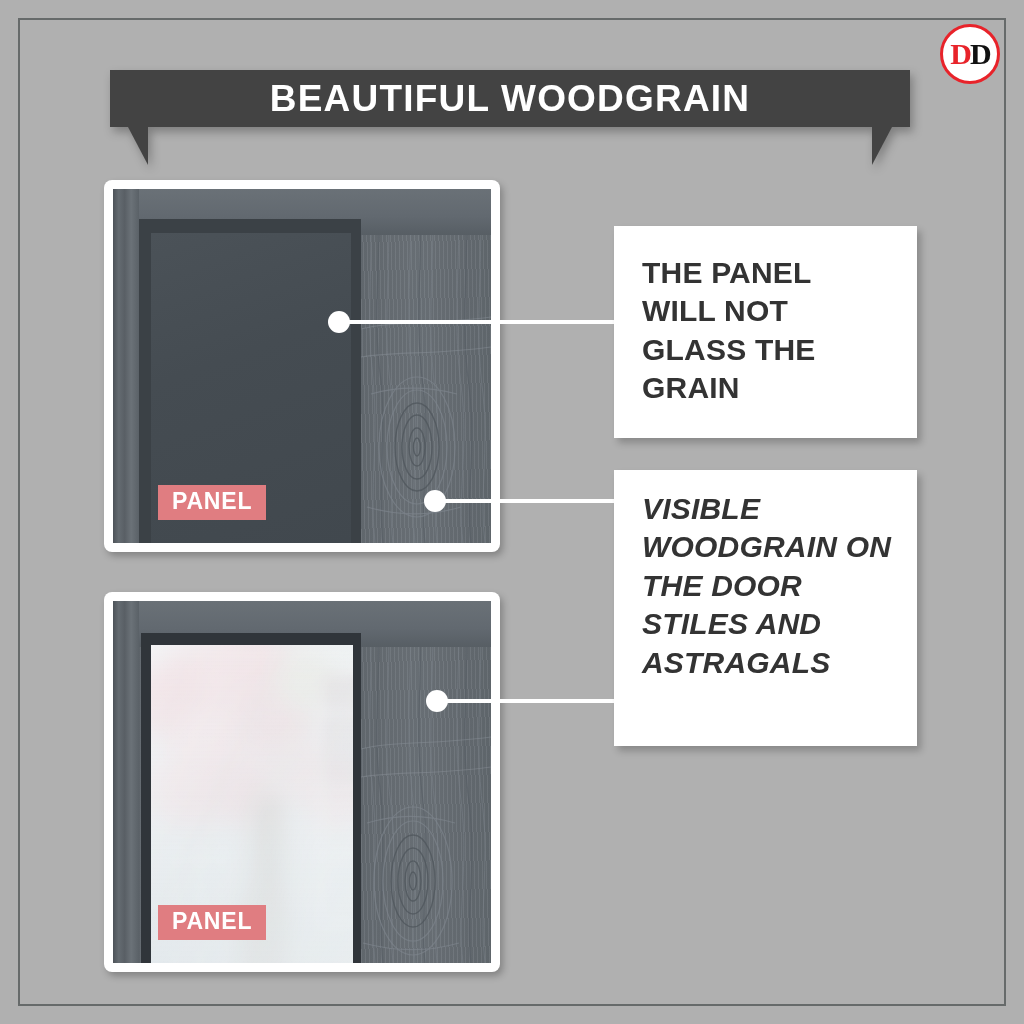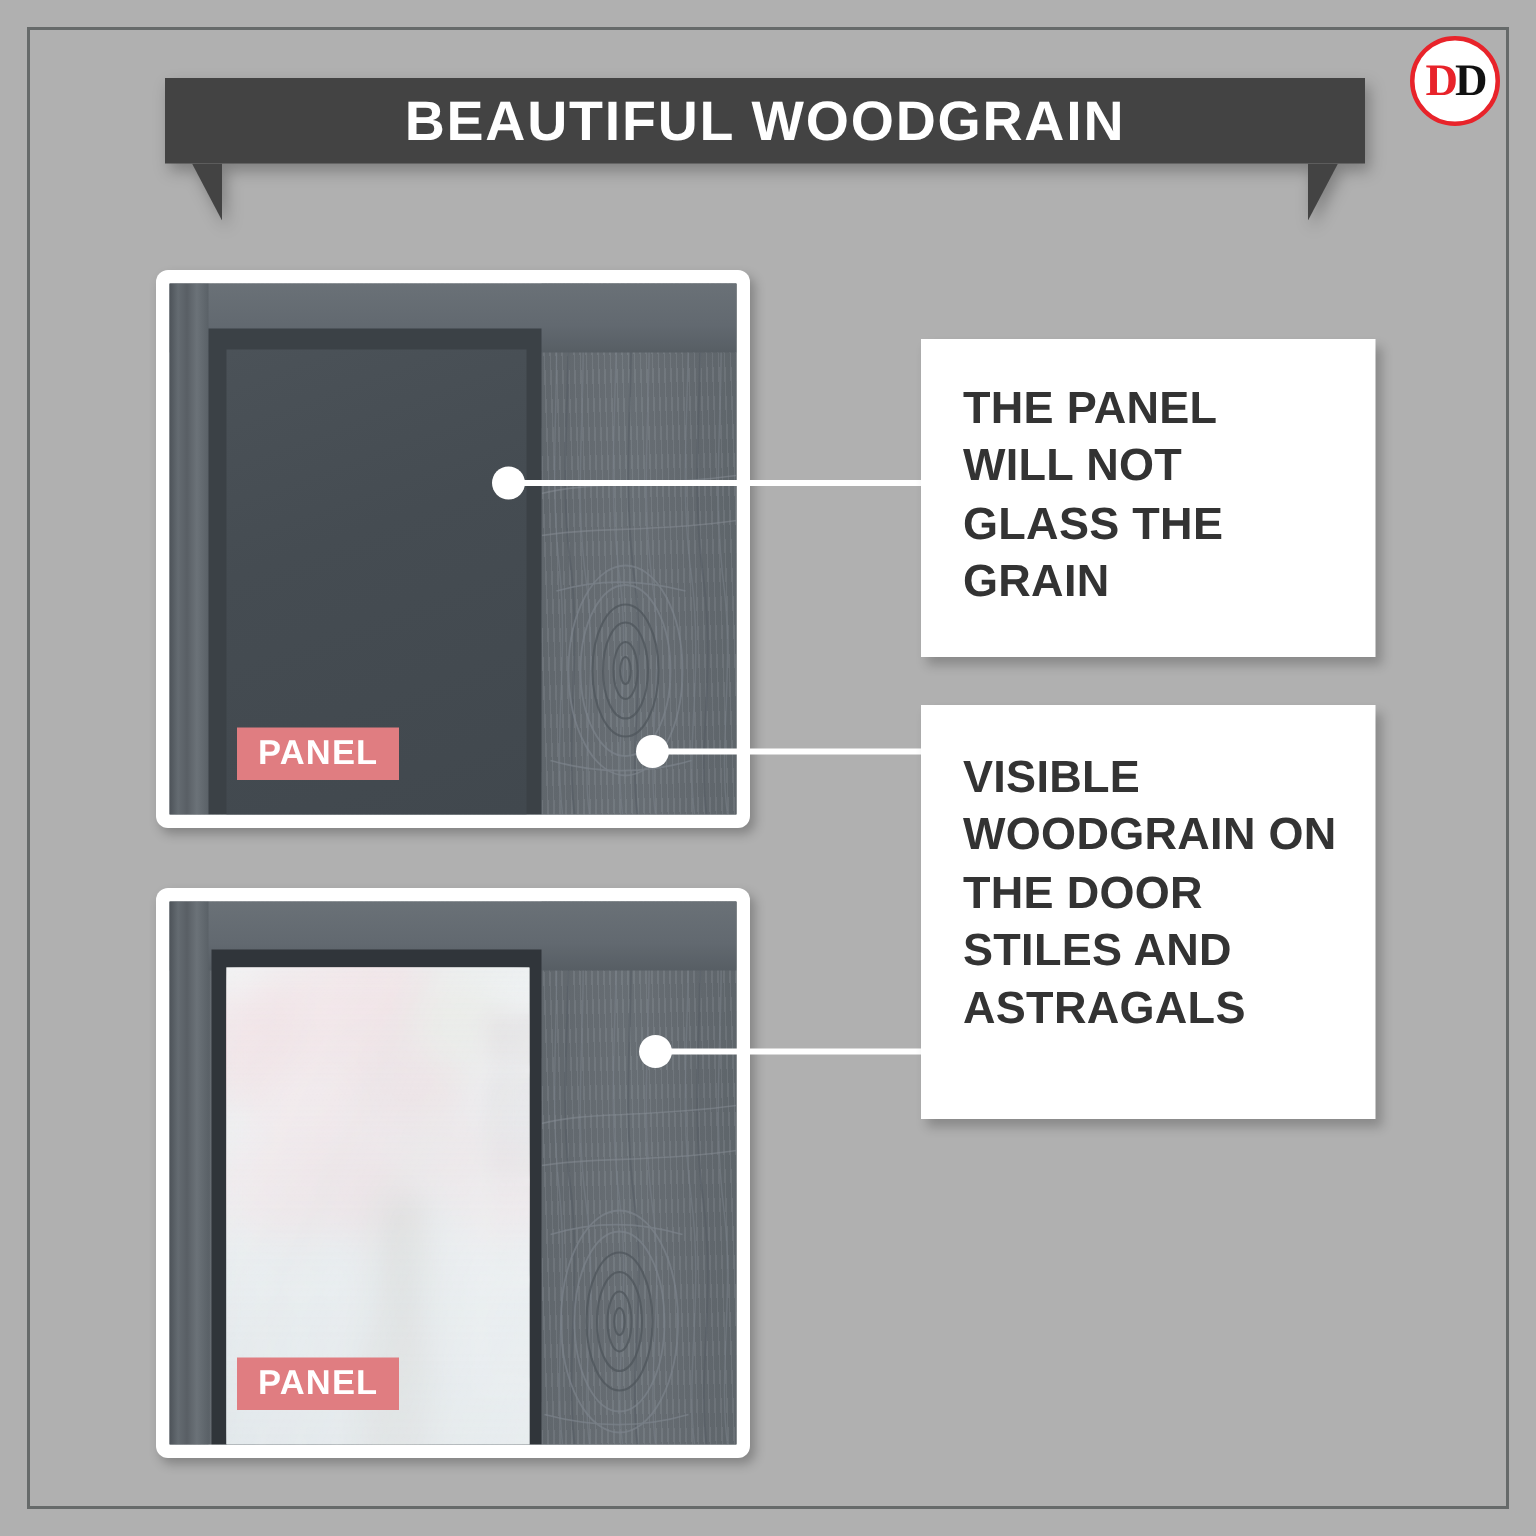--- a/index.html
+++ b/index.html
@@ -54,21 +54,21 @@
     line-height: 1;
     font-family: Liberation Serif, serif;
   }
   .logo-d1 { color: #e8232a; }
   .logo-d2 { color: #111111; }
 
   
   .banner-wrap {
     position: absolute;
     left: 110px;
-    top: 52px;
+    top: 70px;
     width: 800px;
     height: 96px;
     z-index: 20;
     filter: drop-shadow(3px 5px 5px rgba(0,0,0,0.28));
   }
   .banner-bar {
     position: absolute;
     left: 0;
     top: 0;
     width: 800px;
@@ -256,21 +256,22 @@
     top: 226px;
     width: 303px;
     height: 212px;
     padding: 28px 26px 0 28px;
   }
   #callout-grain {
     left: 614px;
     top: 470px;
     width: 303px;
     height: 276px;
-    padding: 30px 18px 0 28px;
+    padding: 20px 18px 0 28px;
+    font-style: italic;
   }
   .callout-text {
     color: #333333;
     font-size: 30px;
     font-weight: bold;
     line-height: 1.28;
     letter-spacing: 0.2px;
     font-family: "Liberation Sans", sans-serif;
   }
 

